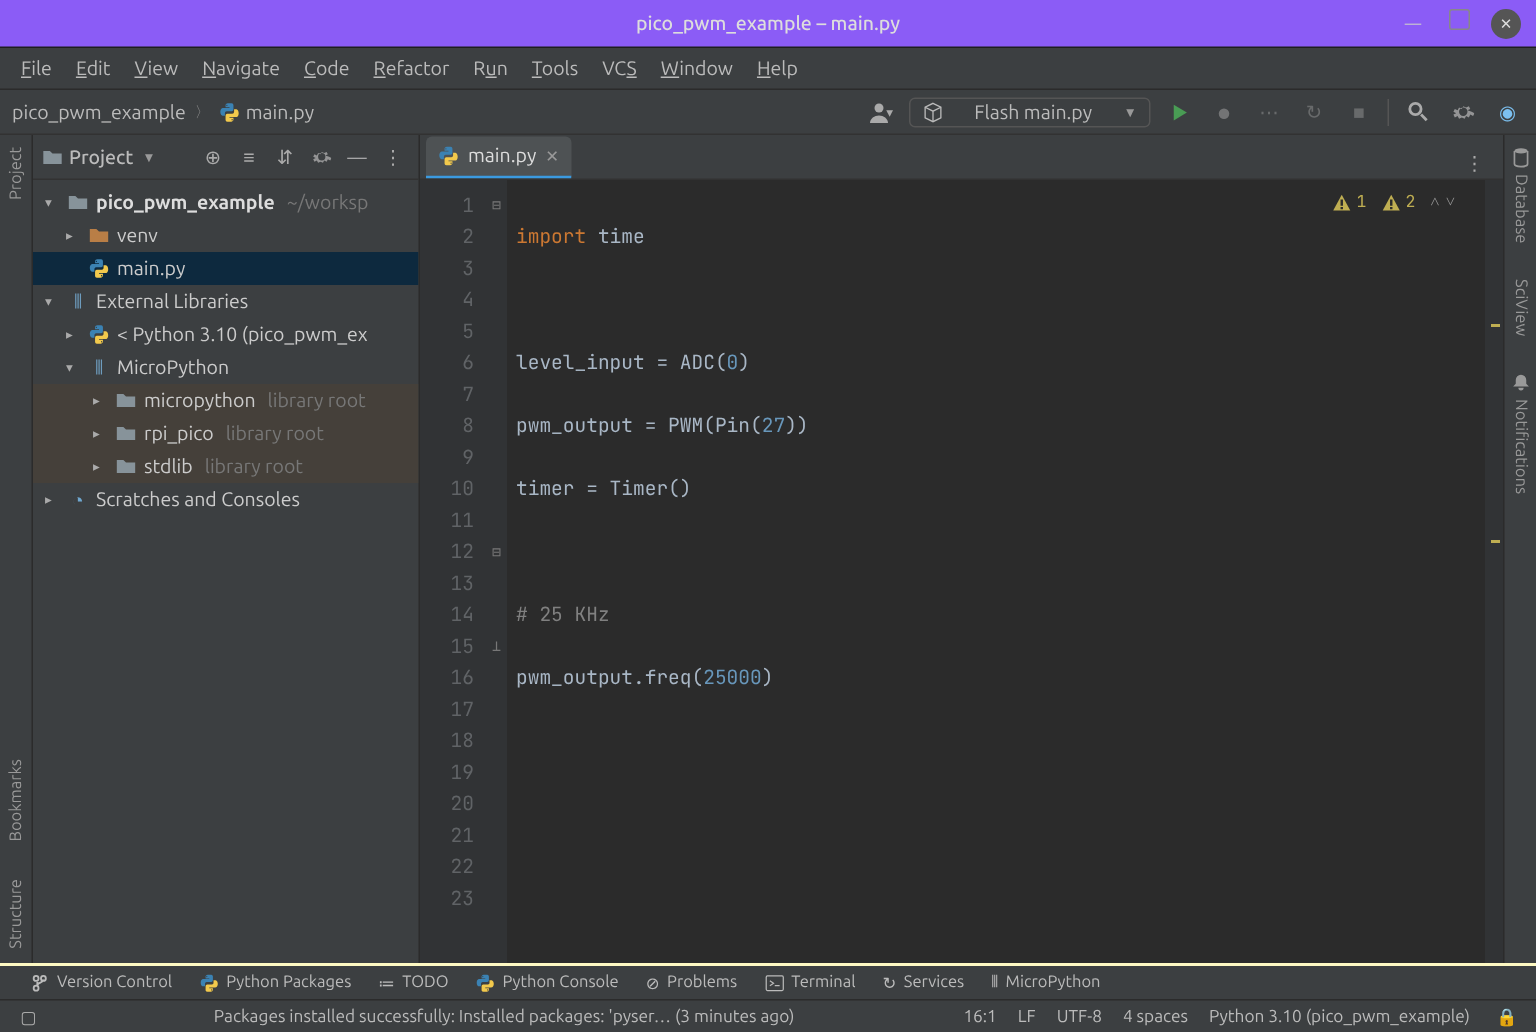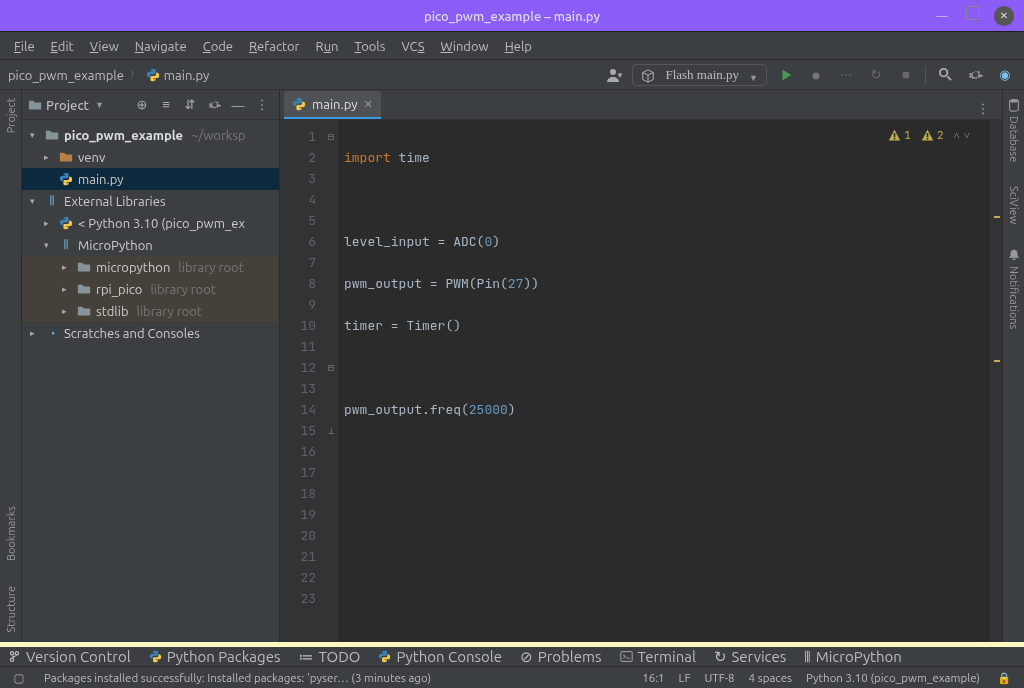--- a/index.html
+++ b/index.html
@@ -22,21 +22,21 @@
 .menubar .menu-item u { text-decoration:underline; }
 
 
 .toolbar { height:30px; background:#3c3f41; display:flex; align-items:center; padding:0 8px; border-bottom:1px solid #323232; }
 .crumbs { display:flex; align-items:center; gap:6px; flex:1; }
 .crumb { display:flex; align-items:center; gap:4px; color:#bbb; cursor:pointer; }
 .crumb svg { width:14px; height:14px; }
 .chev { color:#888; font-size:10px; }
 .tb-right { display:flex; align-items:center; gap:8px; }
 .icon-btn { width:22px; height:22px; display:flex; align-items:center; justify-content:center; cursor:pointer; color:#aaa; border-radius:3px; }
-.runcfg { border:1px solid #555; border-radius:4px; padding:2px 8px; display:flex; align-items:flex-end; gap:10px; color:#bbb; cursor:pointer;font-family:Liberation Serif, serif; }
+.runcfg { border:1px solid #555; border-radius:4px; padding:2px 8px; display:flex; align-items:center; gap:21px; color:#bbb; cursor:pointer; }
 .runcfg svg { width:14px; height:14px; }
 
 
 .main { display:flex; height:calc(100% - 32px - 28px - 30px - 24px - 22px); }
 .leftstrip { width:22px; background:#3c3f41; border-right:1px solid #2b2b2b; display:flex; flex-direction:column; align-items:center; padding-top:8px; gap:24px; }
 .rightstrip { width:22px; background:#3c3f41; border-left:1px solid #2b2b2b; display:flex; flex-direction:column; align-items:center; padding-top:8px; gap:24px; }
 .strip-label { writing-mode:vertical-rl; font-size:11px; color:#999; cursor:pointer; display:flex; align-items:center; gap:4px; }
 .strip-label.left { transform:rotate(180deg); }
 .strip-icon { width:14px; height:14px; }
 
@@ -74,27 +74,27 @@
 .errmark { position:absolute; right:2px; width:6px; height:2px; background:#bfae52; }
 
 
 .k { color:#cc7832; } 
 .fn { color:#ffc66d; } 
 .n { color:#6897bb; } 
 .c { color:#808080; } 
 .w { text-decoration:underline wavy #bfae52; }
 
 
-.bottomtabs { height:24px; background:#3c3f41; display:flex; align-items:center; padding:0 8px; gap:18px; border-top:5px solid #fef9c3; font-size:15px; }
+.bottomtabs { height:24px; background:#3c3f41; display:flex; align-items:center; padding:0 20px; gap:18px; border-top:2px solid #fef9c3; font-size:11px; }
 .btab { display:flex; align-items:center; gap:5px; color:#bbb; cursor:pointer; }
 .btab svg { width:13px; height:13px; }
 
 
 .statusbar { height:22px; background:#3c3f41; display:flex; align-items:center; padding:0 8px; font-size:11.5px; color:#bbb; gap:14px; border-top:1px solid #2b2b2b; }
-.statusbar .msg { flex:1; display:flex; gap:6px; align-items:center; overflow:hidden; white-space:nowrap;}
+.statusbar .msg { flex:1; display:flex; gap:6px; align-items:center; overflow:hidden; white-space:nowrap;justify-content:center;}
 .st-item { cursor:pointer; }
 
 svg { fill:currentColor; }
 .folder-ico { color:#87939a; }
 .folder-open { color:#b97e46; }
 .py-ico { width:14px; height:14px; }
 </style>
 </head>
 <body>
 
@@ -385,20 +385,21 @@
       </div>
       <div class="gutter">1<br>2<br>3<br>4<br>5<br>6<br>7<br>8<br>9<br>10<br>11<br>12<br>13<br>14<br>15<br>16<br>17<br>18<br>19<br>20<br>21<br>22<br>23</div>
       <div class="foldgutter">⊟<br>&nbsp;<br>&nbsp;<br>&nbsp;<br>&nbsp;<br>&nbsp;<br>&nbsp;<br>&nbsp;<br>&nbsp;<br>&nbsp;<br>&nbsp;<br>⊟<br>&nbsp;<br>&nbsp;<br>⊥<br>&nbsp;<br>&nbsp;<br>&nbsp;<br>&nbsp;<br>&nbsp;<br>&nbsp;<br>&nbsp;<br>&nbsp;</div>
       <div class="code">
 <div class="line"><span class="k">import</span><span> time</span></div>
 <div class="line"> </div>
 <div class="line"><span>level_input = ADC(</span><span class="n">0</span><span>)</span></div>
 <div class="line"><span>pwm_output = PWM(Pin(</span><span class="n">27</span><span>))</span></div>
 <div class="line"><span>timer = Timer()</span></div>
 <div class="line"> </div>
+<div class="line"><span class="c"># 25 KHz</span></div>
 <div class="line"><span>pwm_output.freq(</span><span class="n">25000</span><span>)</span></div>
 <div class="line"> </div>
 <div class="line"> </div>
 
 
 
 
 
 
 

